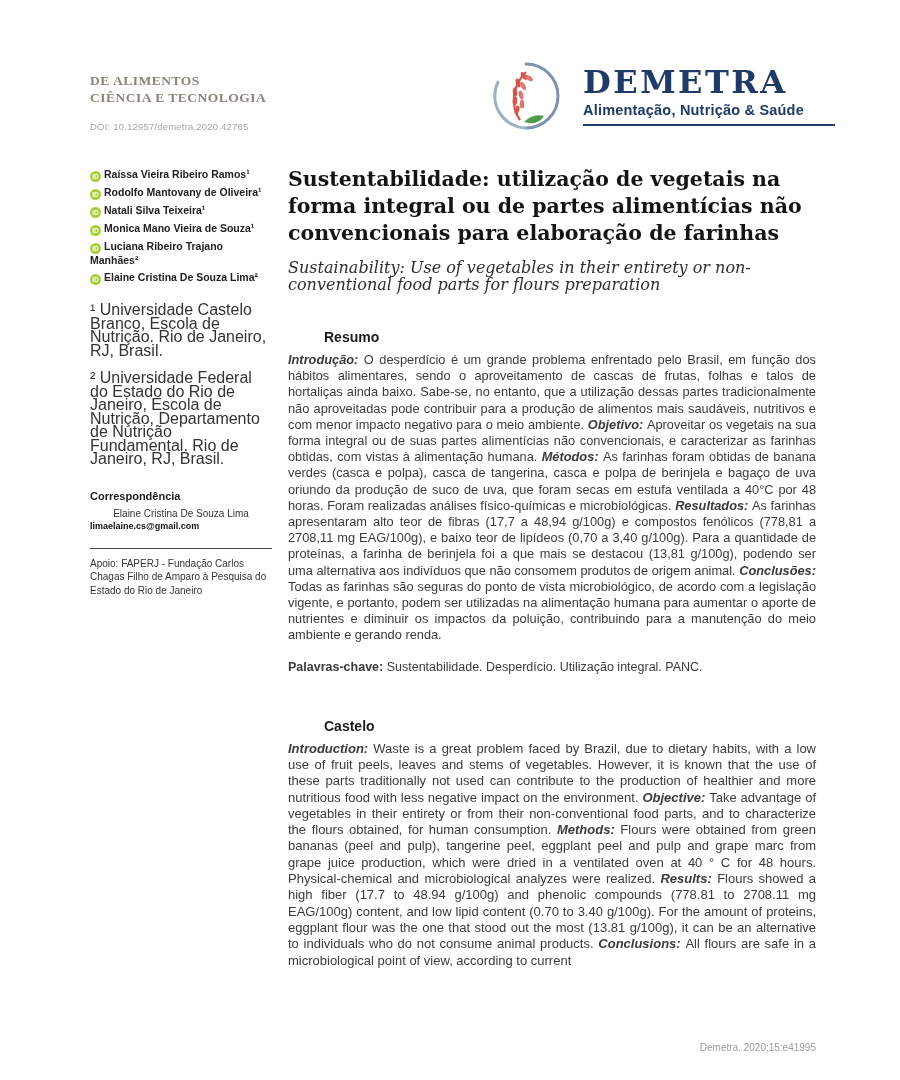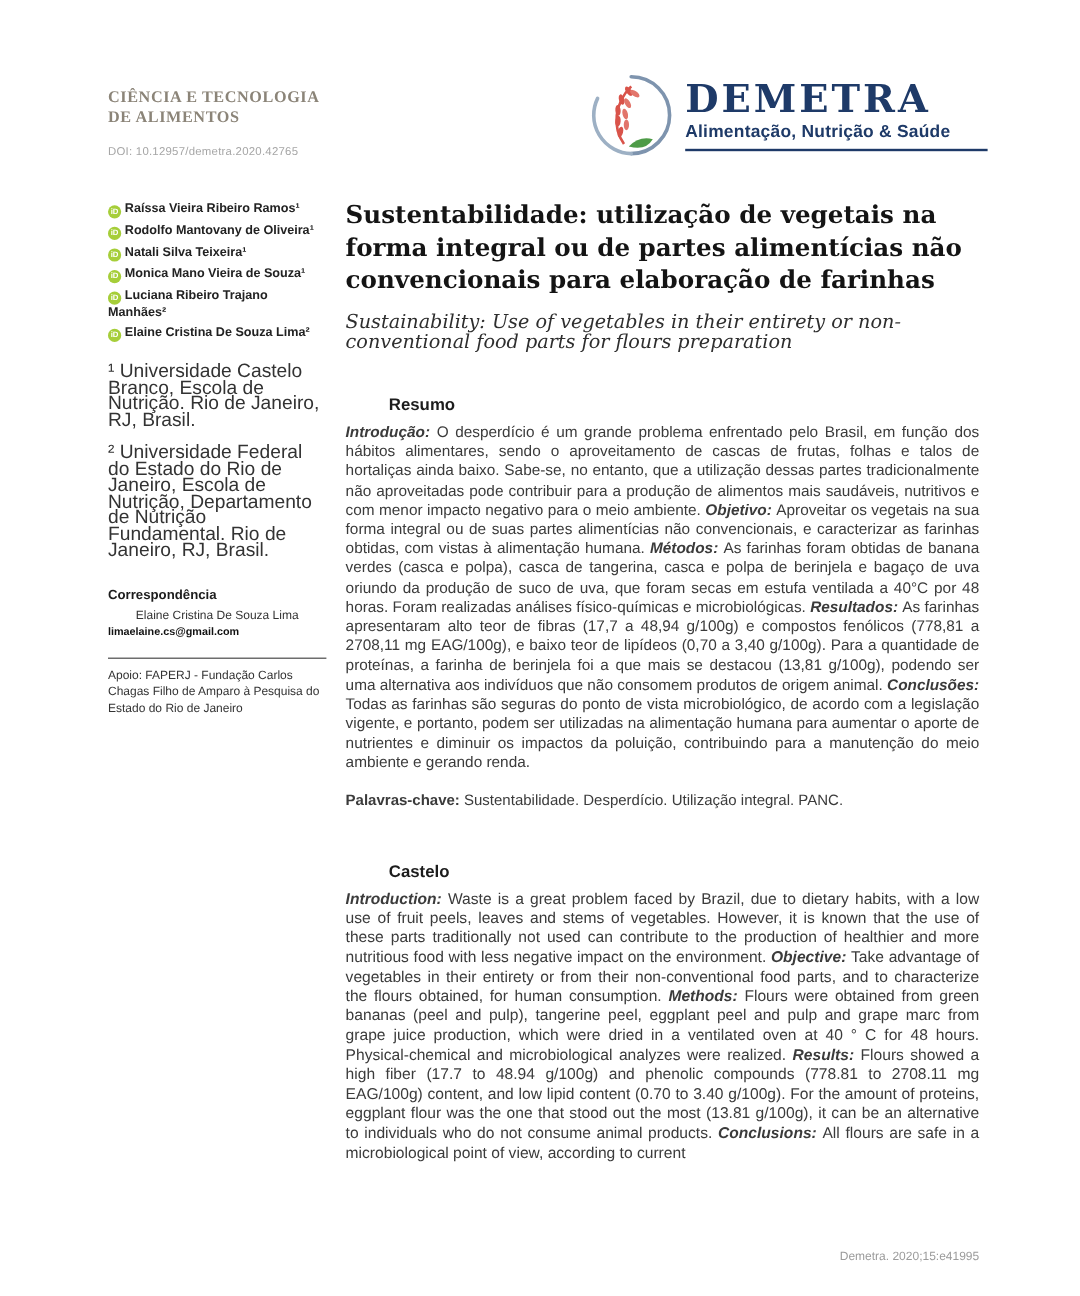--- a/index.html
+++ b/index.html
@@ -14,21 +14,21 @@
 
   
   .journal-block { position:absolute; left:90px; top:72px; width:230px; }
   .journal-name {
     font-family:"Liberation Serif", serif;
     font-weight:700; font-size:13.5px; line-height:17px;
     color:#8b8478; letter-spacing:0.5px;
   }
   .doi { margin-top:15px; font-size:9.5px; color:#a6a6a6; letter-spacing:0.2px; }
 
-  .logo { position:absolute; left:486px; top:56px; display:flex; align-items:flex-start; }
+  .logo { position:absolute; left:486px; top:56px; display:flex; align-items:flex-start;gap:12px; }
   .logo-icon { width:80px; height:80px; margin-right:5px; flex:0 0 auto; }
   .logo-text { padding-top:9px; padding-bottom:6px; width:252px; border-bottom:2px solid #1e3a68; }
   .logo-word {
     font-family:"DejaVu Serif", serif; font-weight:700;
     font-size:32px; line-height:35px; color:#1e3a68; letter-spacing:2.5px;
   }
   .logo-tagline { font-size:14.5px; color:#1e3a68; margin-top:2px; font-weight:600; letter-spacing:0.2px; }
 
   
   .sidebar { position:absolute; left:90px; top:168px; width:182px; }
@@ -67,22 +67,22 @@
 
   
   .footer { position:absolute; right:84px; top:1042px; font-size:10px; color:#9b9b9b; }
 </style>
 </head>
 <body>
 
 <header>
   <div class="journal-block">
     <div class="journal-name">
+      <div>DE ALIMENTOS</div>
       <div>CIÊNCIA E TECNOLOGIA</div>
-      <div>DE ALIMENTOS</div>
     </div>
     <div class="doi">DOI: 10.12957/demetra.2020.42765</div>
   </div>
 
   <div class="logo">
     <svg class="logo-icon" viewBox="0 0 80 80" aria-hidden="true">
       <path d="M40 8 a32 32 0 0 1 0 64" stroke="#7e94ae" stroke-width="3" fill="none" stroke-linecap="round"></path>
       <path d="M40 72 a32 32 0 0 1 -28 -46" stroke="#9db0c4" stroke-width="3" fill="none" stroke-linecap="round"></path>
       <path d="M34 64 C 24 50 26 30 40 16" stroke="#d9534a" stroke-width="2.2" fill="none"></path>
       <ellipse cx="38" cy="20" rx="2.2" ry="4.5" fill="#d9534a" transform="rotate(-35 38 20)"></ellipse>

